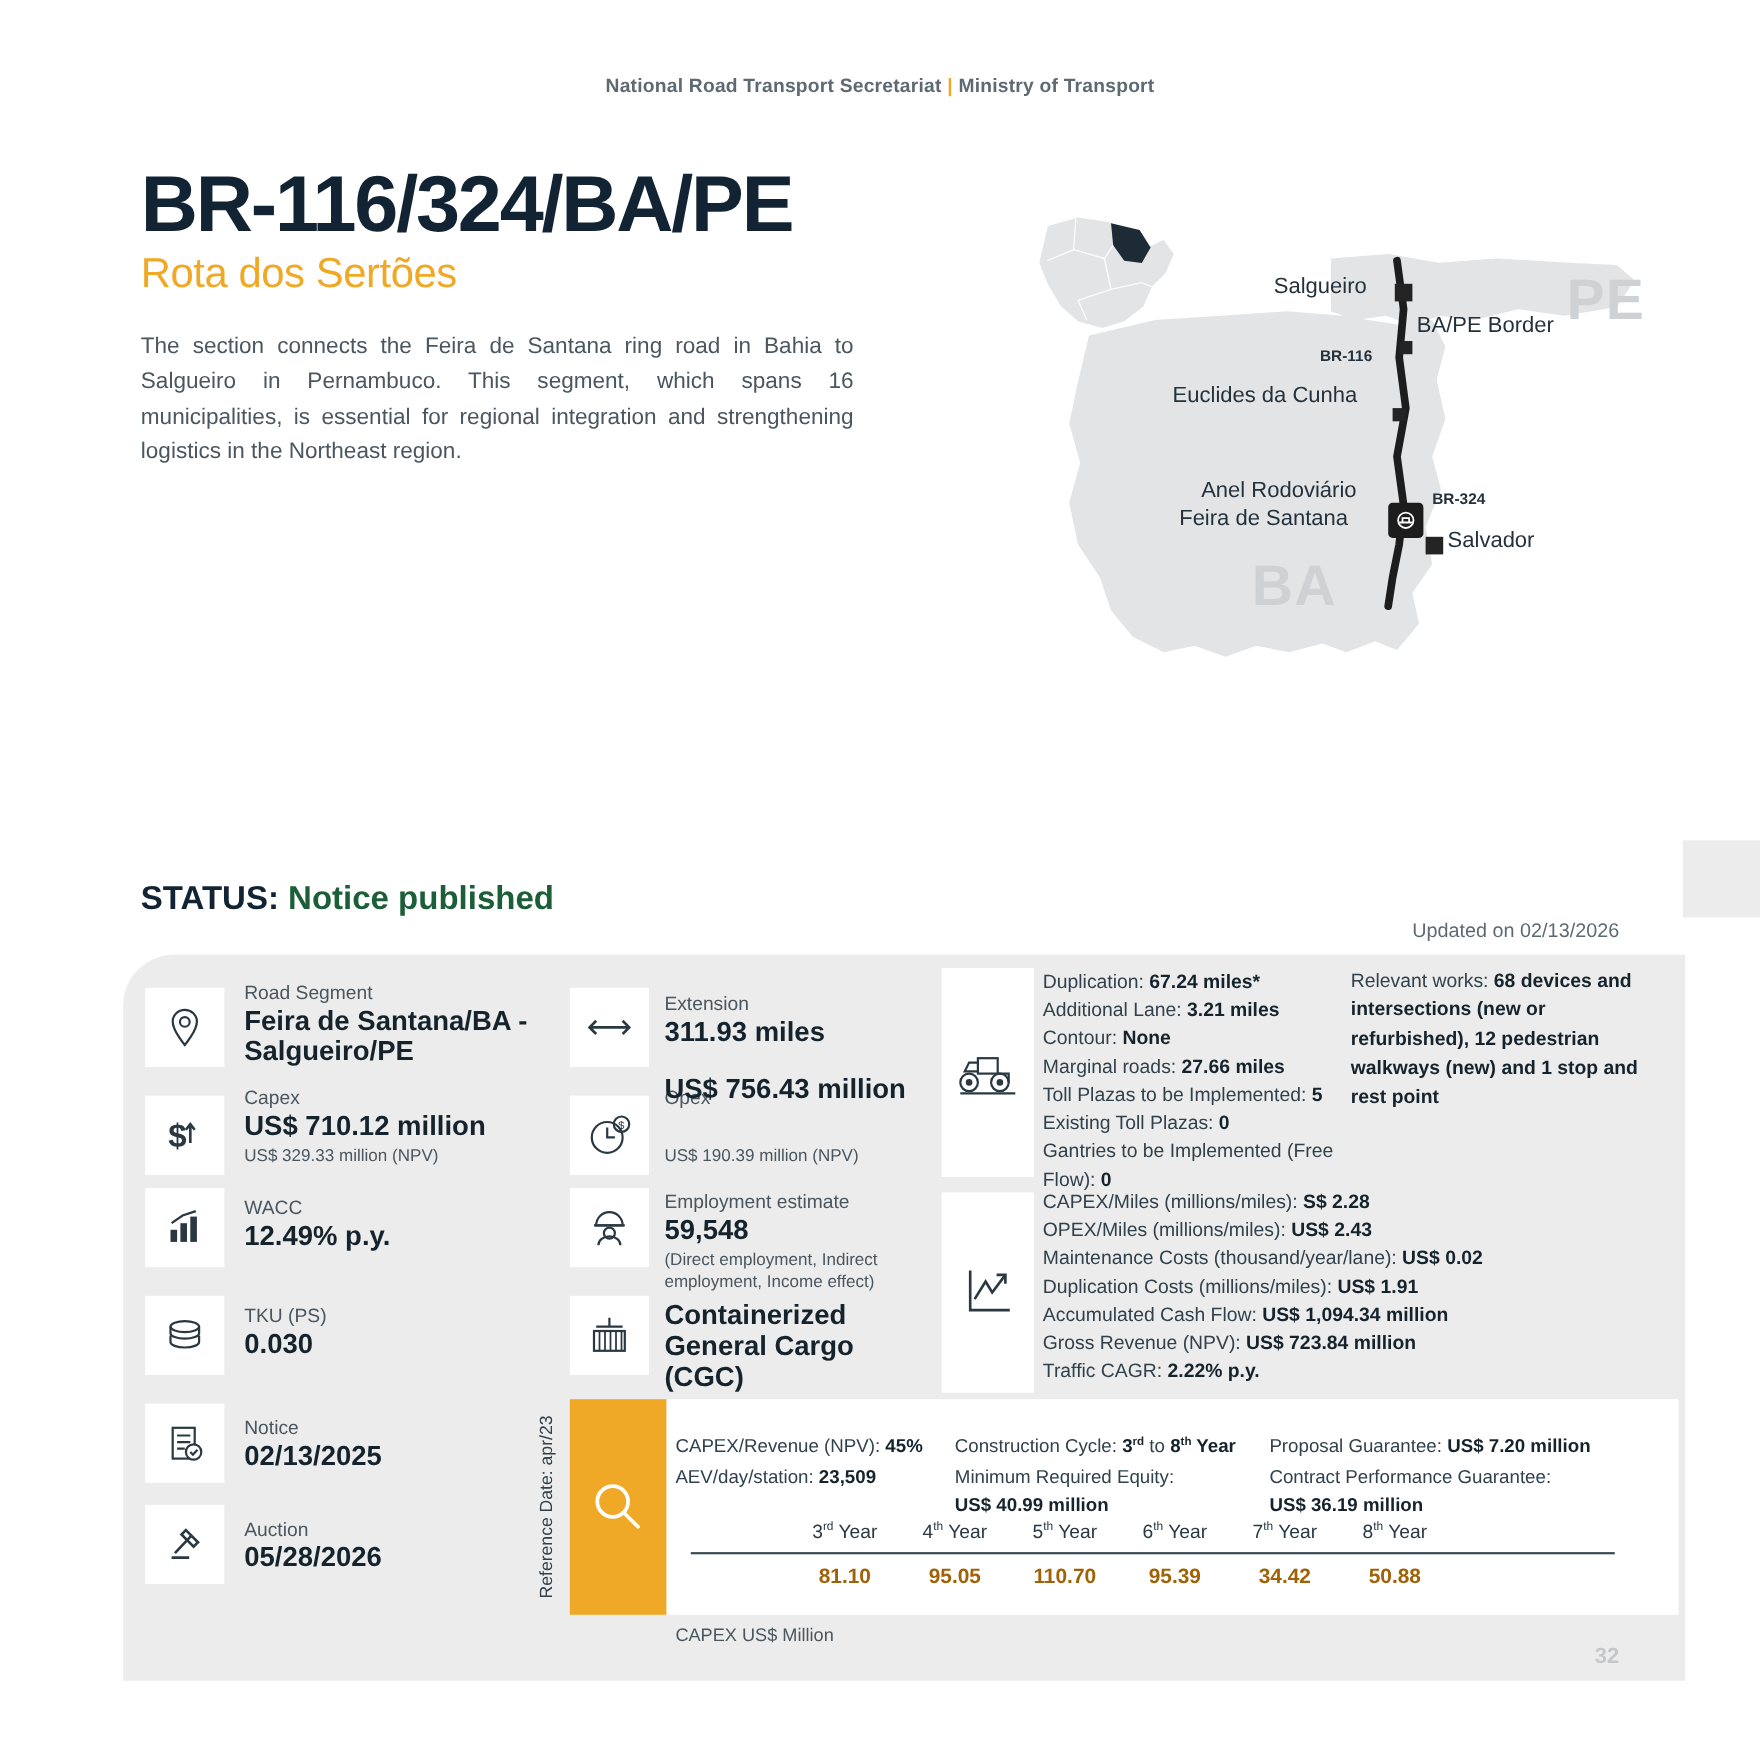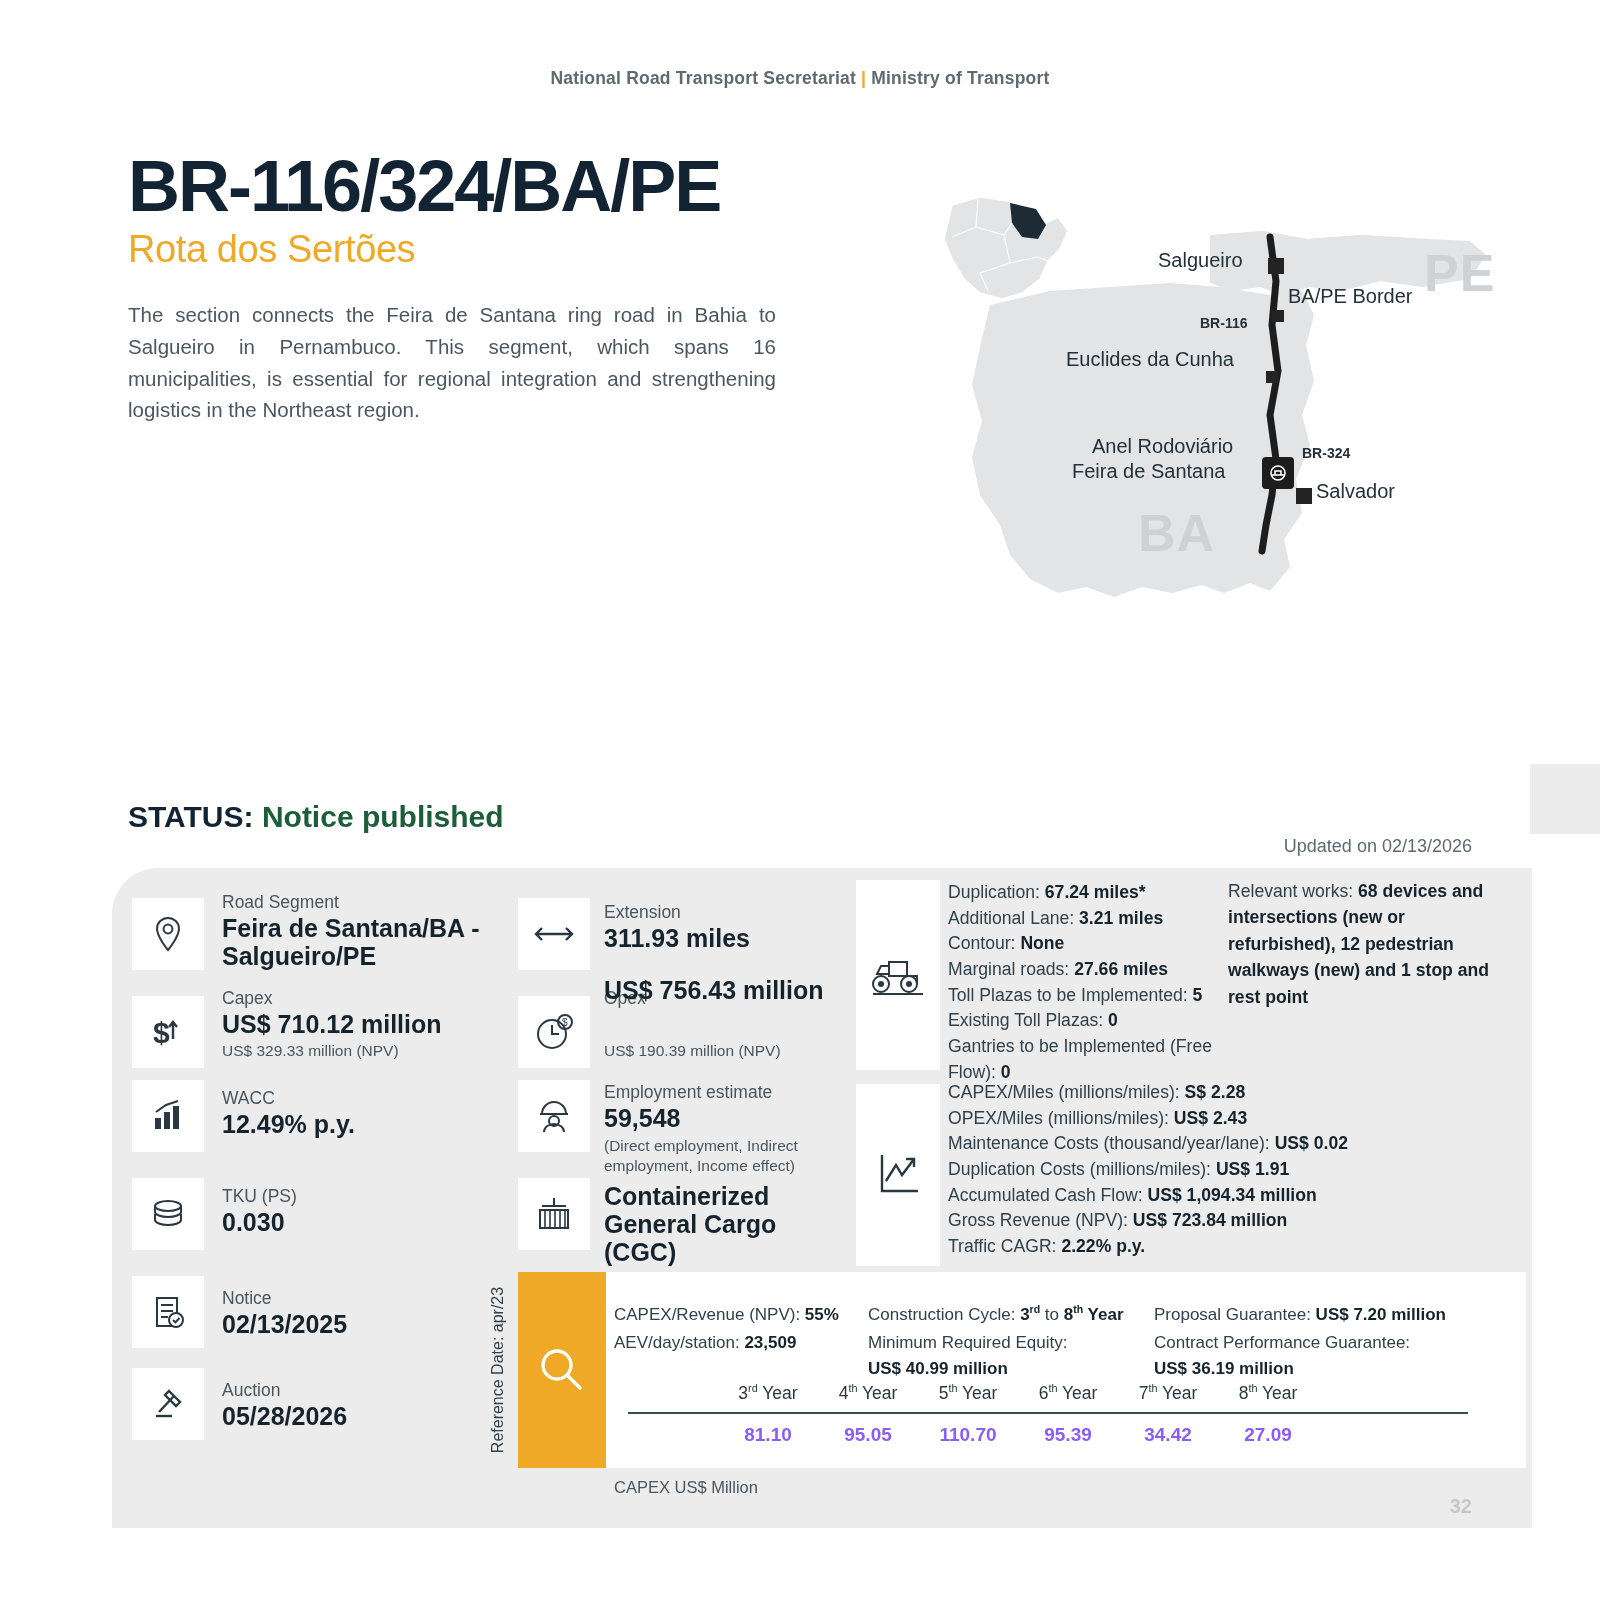--- a/index.html
+++ b/index.html
@@ -106,21 +106,21 @@
     font-size: 16px; color: #30414c;
   }
   .fin-text { position: absolute; font-size: 17px; color: #30414c; line-height: 1.5; }
   .fin-text b { color: #15232d; }
   .fin-table { position: absolute; left: 628px; top: 1382px; width: 870px; }
   .fin-table .rule { height: 2px; background: #3a4a54; width: 840px; }
   .fin-table .rowhead, .fin-table .rowvals {
     display: flex; font-size: 17.5px; color: #2a3842;
   }
   .fin-table .rowhead div, .fin-table .rowvals div { text-align: center; }
-  .fin-table .rowvals div { font-weight: bold; font-size: 19px; color: #8b5cf6; }
+  .fin-table .rowvals div { font-weight: bold; font-size: 19px; color: #a16207; }
   .capex-note { position: absolute; left: 614px; top: 1478px; font-size: 16.5px; color: #49565f; }
 
   .pagenum {
     position: absolute; right: 128px; bottom: 82px;
     font-size: 20px; font-weight: bold; color: #c5c8ca;
   }
   sup { font-size: 0.62em; }
   svg { display: block; }
 </style>
 </head>
@@ -353,21 +353,21 @@
   </div>
   <div class="fin-tab">
     <svg width="56" height="56" viewBox="0 0 56 56">
         <circle cx="23" cy="23" r="14" fill="none" stroke="#ffffff" stroke-width="3.4"></circle>
         <path d="M33 33 L46 46" stroke="#ffffff" stroke-width="3.4" stroke-linecap="round"></path>
       </svg>
   </div>
   <div class="fin-box"></div>
 
   <div class="fin-text" style="left:614px; top:1302px;">
-    <span>CAPEX/Revenue (NPV): </span><b>55%</b>
+    <span>CAPEX/Revenue (NPV): </span><b>45%</b>
   </div>
   <div class="fin-text" style="left:614px; top:1330px;">
     <span>AEV/day/station: </span><b>23,509</b>
   </div>
 
   <div class="fin-text" style="left:868px; top:1302px;">
     <span>Construction Cycle: </span><b>3</b><b><sup>rd</sup></b><span> to </span><b>8</b><b><sup>th</sup></b><b> Year</b>
   </div>
   <div class="fin-text" style="left:868px; top:1330px;">
     <span>Minimum Required Equity:</span><br><b>US$ 40.99 million</b>
@@ -389,19 +389,19 @@
       <div style="width:100px;"><span>7</span><sup>th</sup><span> Year</span></div>
       <div style="width:100px;"><span>8</span><sup>th</sup><span> Year</span></div>
     </div>
     <div class="rule" style="margin:8px 0 10px 0;"></div>
     <div class="rowvals" style="padding-left:90px;">
       <div style="width:100px;">81.10</div>
       <div style="width:100px;">95.05</div>
       <div style="width:100px;">110.70</div>
       <div style="width:100px;">95.39</div>
       <div style="width:100px;">34.42</div>
-      <div style="width:100px;">27.09</div>
+      <div style="width:100px;">50.88</div>
     </div>
   </div>
   <div class="capex-note">CAPEX US$ Million</div>
 
   <div class="pagenum">32</div>
 </div>
 
 </body></html>

